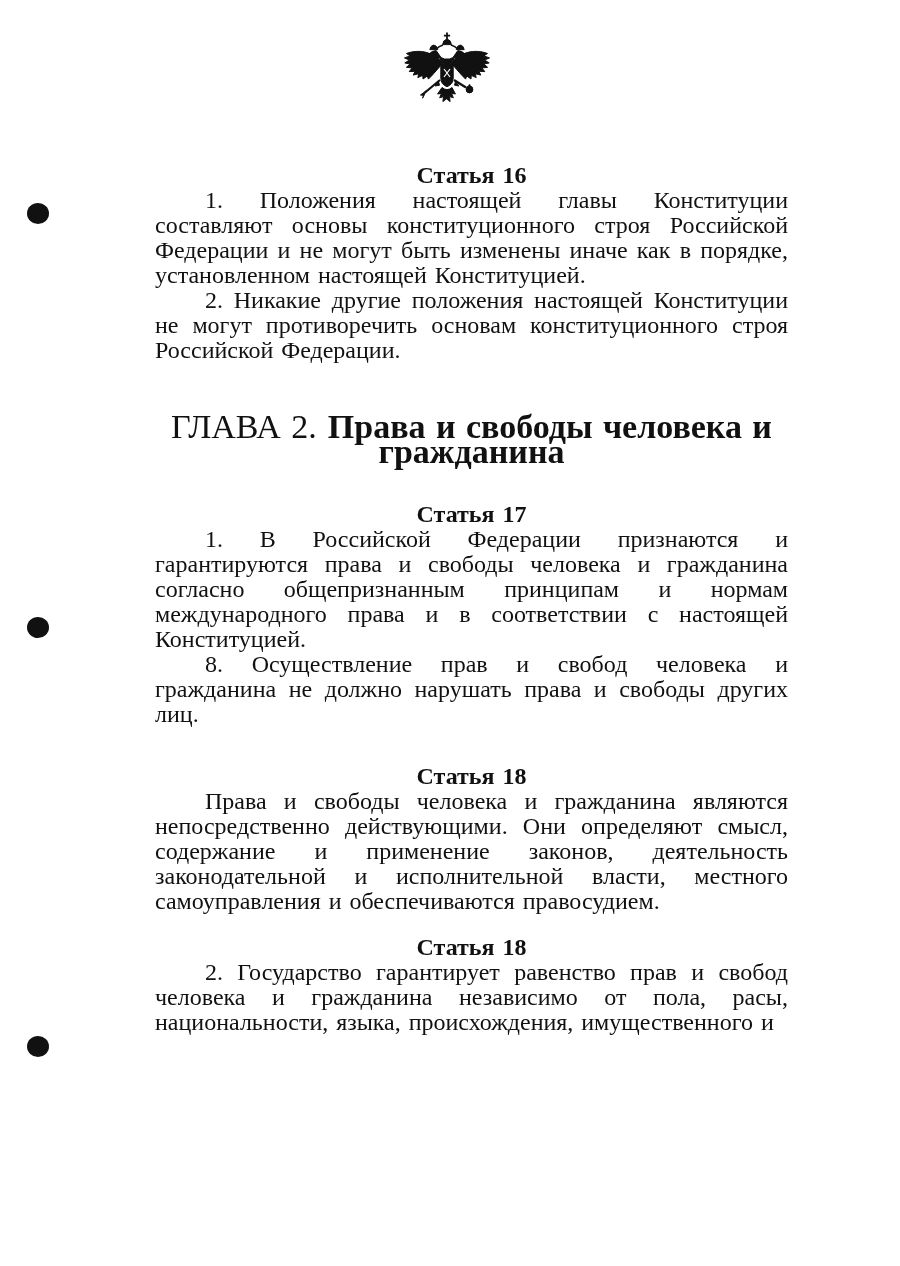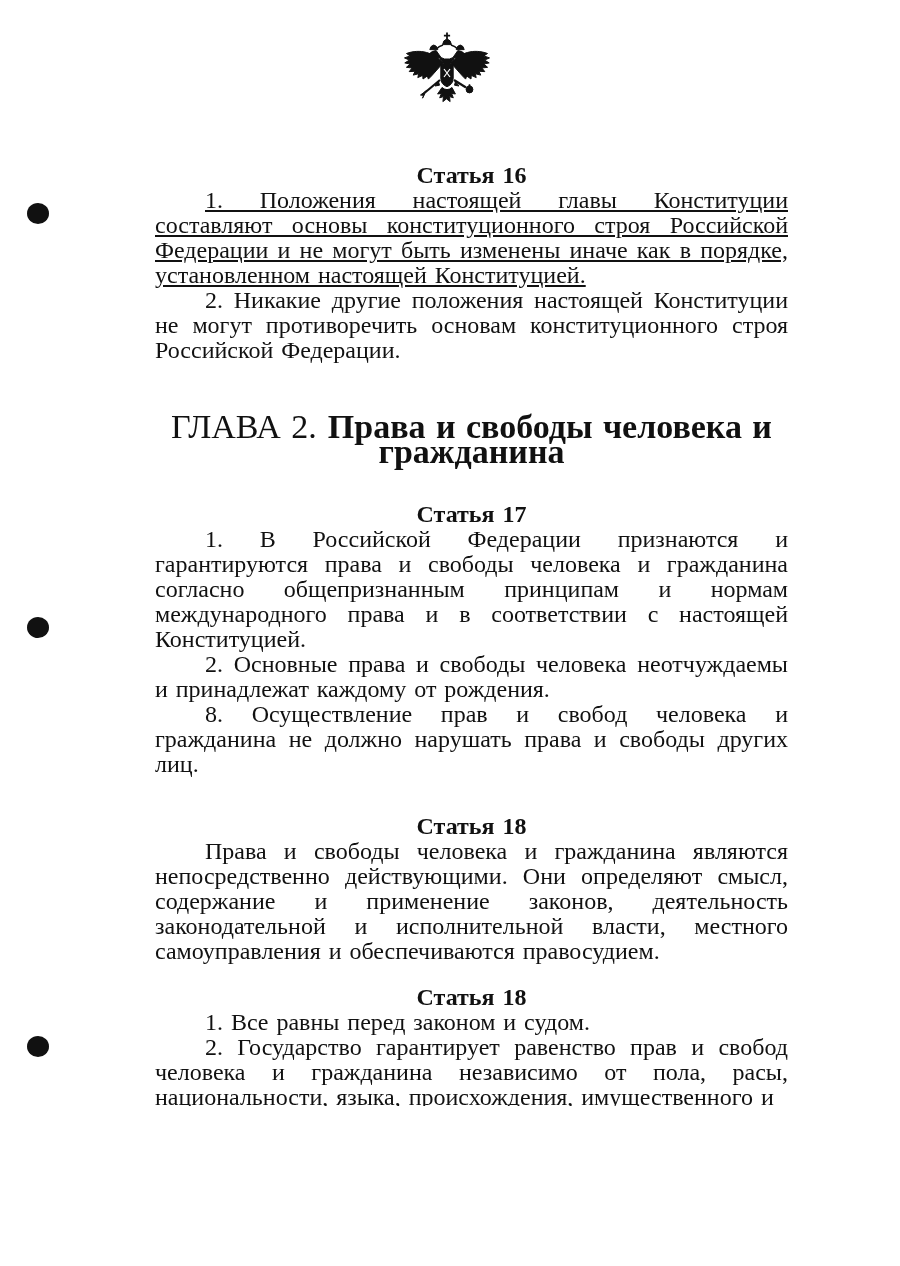--- a/index.html
+++ b/index.html
@@ -28,21 +28,21 @@
   .content{
     position:absolute;left:155px;top:0;width:633px;
     font-size:24px;line-height:25px;
     word-spacing:0.08em;
   }
   .content p{
     margin:0;text-align:justify;text-indent:50px;
   }
   h2,h3{margin:0;text-align:center;font-size:24px;line-height:25px;font-weight:bold;}
   .h-art16{margin-top:163px;}
-  .p-art16a{margin-top:28px;text-decoration:underline;}
+  .p-art16a{margin-top:28px;}
   .h-chapter{margin-top:51px;font-size:34px;font-weight:normal;}
   .h-chapter .chapter-title{font-weight:bold;margin-left:11px;}
   .h-art17{margin-top:38px;}
   .p-art17a{margin-top:21px;}
   .h-art18{margin-top:37px;}
   .p-art18a{margin-top:29px;}
   .h-art19{margin-top:21px;}
   .p-art19a{margin-top:27px;}
 
   .page-number{
@@ -107,27 +107,25 @@
   <div class="content">
 
     <h3 class="h-art16">Статья 16</h3>
     <p class="p-art16a">1. Положения настоящей главы Конституции составляют основы конституционного строя Российской Федерации и не могут быть изменены иначе как в порядке, установленном настоящей Конституцией.</p>
     <p>2. Никакие другие положения настоящей Конституции не могут противоречить основам конституционного строя Российской Федерации.</p>
 
     <h2 class="h-chapter"><span>ГЛАВА 2.</span><span class="chapter-title">Права и свободы человека и гражданина</span></h2>
 
     <h3 class="h-art17">Статья 17</h3>
     <p class="p-art17a">1. В Российской Федерации признаются и гарантируются права и свободы человека и гражданина согласно общепризнанным принципам и нормам международного права и в соответствии с настоящей Конституцией.</p>
-    <p>2. Основные права и свободы человека неотчуждаемы и принадлежат каждому от рождения.</p>
     <p>8. Осуществление прав и свобод человека и гражданина не должно нарушать права и свободы других лиц.</p>
 
     <h3 class="h-art18">Статья 18</h3>
     <p class="p-art18a">Права и свободы человека и гражданина являются непосредственно действующими. Они определяют смысл, содержание и применение законов, деятельность законодательной и исполнительной власти, местного самоуправления и обеспечиваются правосудием.</p>
 
     <h3 class="h-art19">Статья 18</h3>
-    <p class="p-art19a">1. Все равны перед законом и судом.</p>
     <p>2. Государство гарантирует равенство прав и свобод человека и гражданина независимо от пола, расы, национальности, языка, происхождения, имущественного и</p>
 
   </div>
 
   <div class="page-number">7</div>
 
 </div>
 
 </body></html>

